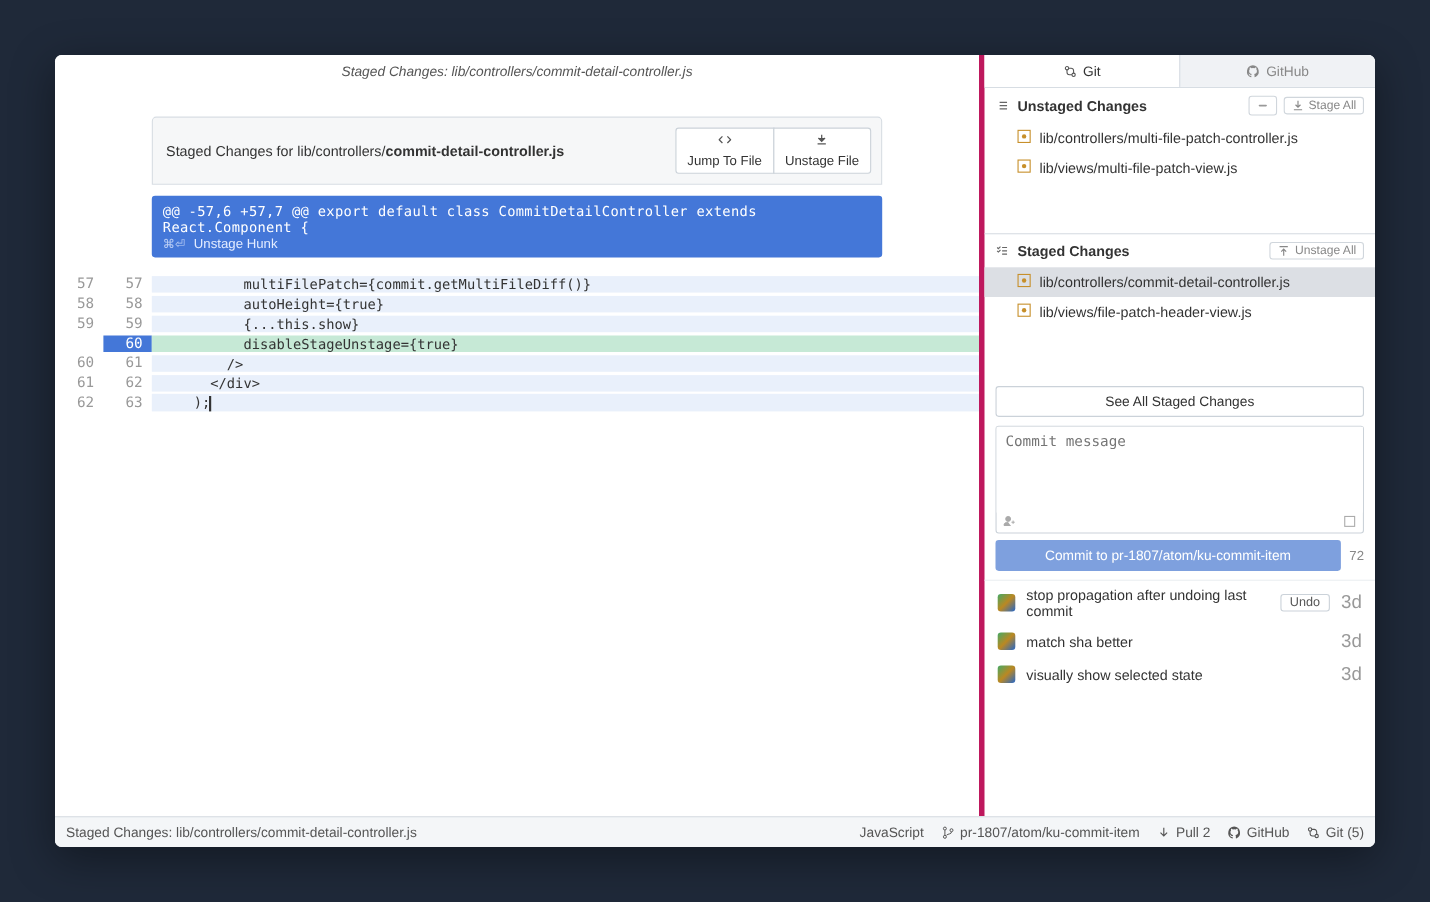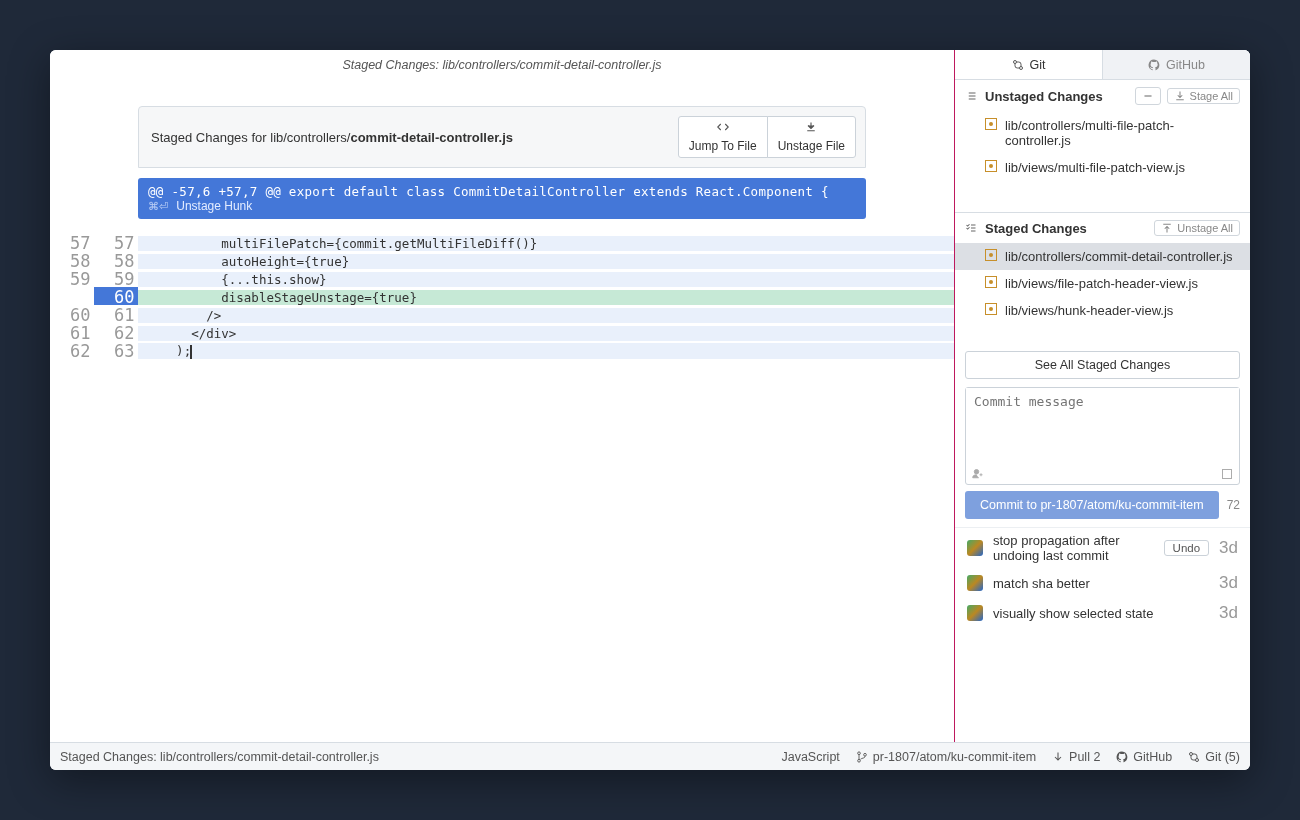--- a/index.html
+++ b/index.html
@@ -97,21 +97,21 @@
 .diff-lines {
   font-family: SFMono-Regular, Menlo, Consolas, monospace;
   font-size: 12.5px;
 }
 .line { display: flex; height: 18px; align-items: center; }
 .gutter {
   width: 44px;
   text-align: right;
   padding-right: 10px;
   color: #999;
-  font-size: 17px;
+  font-size: 13px;
   padding-left: 20px;
 }
 .code {
   flex: 1;
   padding-left: 8px;
   white-space: pre;
   color: #333;
 }
 .ctx .code { background: #e9f0fb; }
 .ctx .gutter { background: #fff; }
@@ -122,22 +122,22 @@
   display: inline-block;
   width: 2px;
   height: 14px;
   background: #333;
   vertical-align: middle;
   margin-left: -1px;
 }
 
 
 .git-panel {
-  width: 296px;
-  border-left: 1px solid #be185d;
+  width: 360px;
+  border-left: 5px solid #be185d;
   background: #fff;
   display: flex;
   flex-direction: column;
 }
 .git-tabs {
   display: flex;
   border-bottom: 1px solid #d7dde3;
   height: 30px;
 }
 .git-tab {
@@ -442,24 +442,20 @@
           </span>
         </div>
         <div class="file-list staged-changes-list" id="staged-list">
             <div class="file-row active">
               <span class="file-icon"></span>
               <span>lib/controllers/commit-detail-controller.js</span>
             </div>
             <div class="file-row">
               <span class="file-icon"></span>
               <span>lib/views/file-patch-header-view.js</span>
-            </div>
-            <div class="file-row">
-              <span class="file-icon"></span>
-              <span>lib/views/hunk-header-view.js</span>
             </div>
           </div>
       </div>
 
       <div class="see-all">
         <button class="btn-block">See All Staged Changes</button>
       </div>
 
       <div class="commit-msg-wrap">
         <textarea class="commit-msg" placeholder="Commit message" style=""></textarea>

